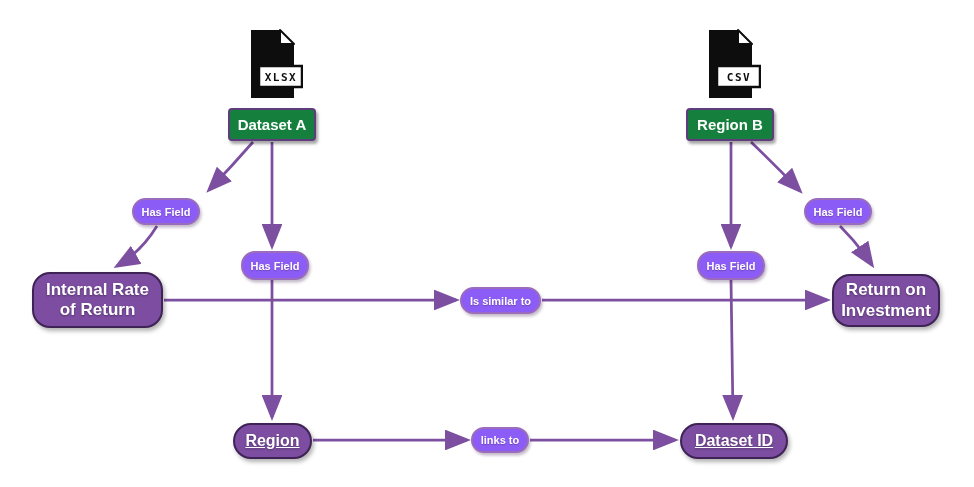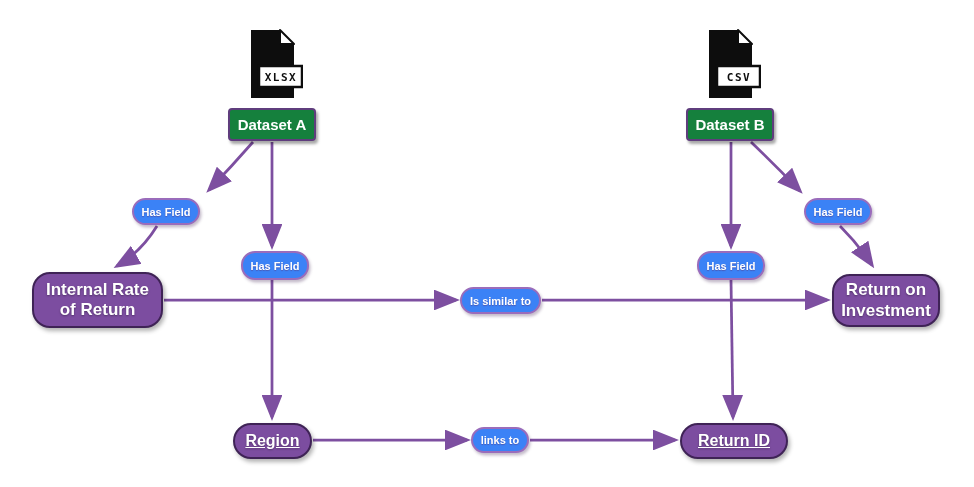--- a/index.html
+++ b/index.html
@@ -61,21 +61,21 @@
     box-shadow: 2px 3px 4px rgba(0,0,0,0.3);
     cursor: pointer;
   }
   .field-lg { font-size: 17px; }
   .field-sm { font-size: 16px; text-decoration: underline; }
 
   
   .edge-pill {
     position: absolute;
     z-index: 2;
-    background: #3b82f6;
+    background: #8b5cf6;
     border: 2px solid #9a6cbb;
     border-radius: 14px;
     box-sizing: border-box;
     display: flex;
     align-items: center;
     justify-content: center;
     color: #ffffff;
     font-size: 11px;
     font-weight: bold;
     text-shadow: 0 1px 1px rgba(90,50,120,0.5);
@@ -138,29 +138,29 @@
 
   <svg class="file-icon" style="left:705px; top:29px;" width="56" height="70" viewBox="0 0 56 70">
     <path d="M4 1 L33 1 L33 15 L47 15 L47 69 L4 69 Z" fill="#0d0d0d"></path>
     <path d="M33 1 L47 15 L33 15 Z" fill="#ffffff" stroke="#0d0d0d" stroke-width="2" stroke-linejoin="round"></path>
     <rect x="12" y="37" width="43" height="21" fill="#ffffff" stroke="#0d0d0d" stroke-width="2.5"></rect>
     <text x="34" y="52" text-anchor="middle">CSV</text>
   </svg>
 
   <div class="dataset-node" style="left:228px; top:108px;">Dataset A</div>
 
-  <div class="dataset-node" style="left:686px; top:108px;">Dataset B</div>
+  <div class="dataset-node" style="left:686px; top:108px;">Region B</div>
 
   <div class="field-node field-lg" style="left:32px; top:272px; width:131px; height:56px; padding:0 7px;">Internal Rate of Return</div>
 
   <div class="field-node field-lg" style="left:832px; top:274px; width:108px; height:53px; padding:4px 4px;">Return on Investment</div>
 
   <div class="field-node field-sm" style="left:233px; top:423px; width:79px; height:36px;">Region</div>
 
-  <div class="field-node field-sm" style="left:680px; top:423px; width:108px; height:36px;">Return ID</div>
+  <div class="field-node field-sm" style="left:680px; top:423px; width:108px; height:36px;">Dataset ID</div>
 
   <div class="edge-pill" style="left:132px; top:198px; width:68px; height:27px;">Has Field</div>
 
   <div class="edge-pill" style="left:241px; top:251px; width:68px; height:29px;">Has Field</div>
 
   <div class="edge-pill" style="left:697px; top:251px; width:68px; height:29px;">Has Field</div>
 
   <div class="edge-pill" style="left:804px; top:198px; width:68px; height:27px;">Has Field</div>
 
   <div class="edge-pill" style="left:460px; top:287px; width:81px; height:27px;">Is similar to</div>

